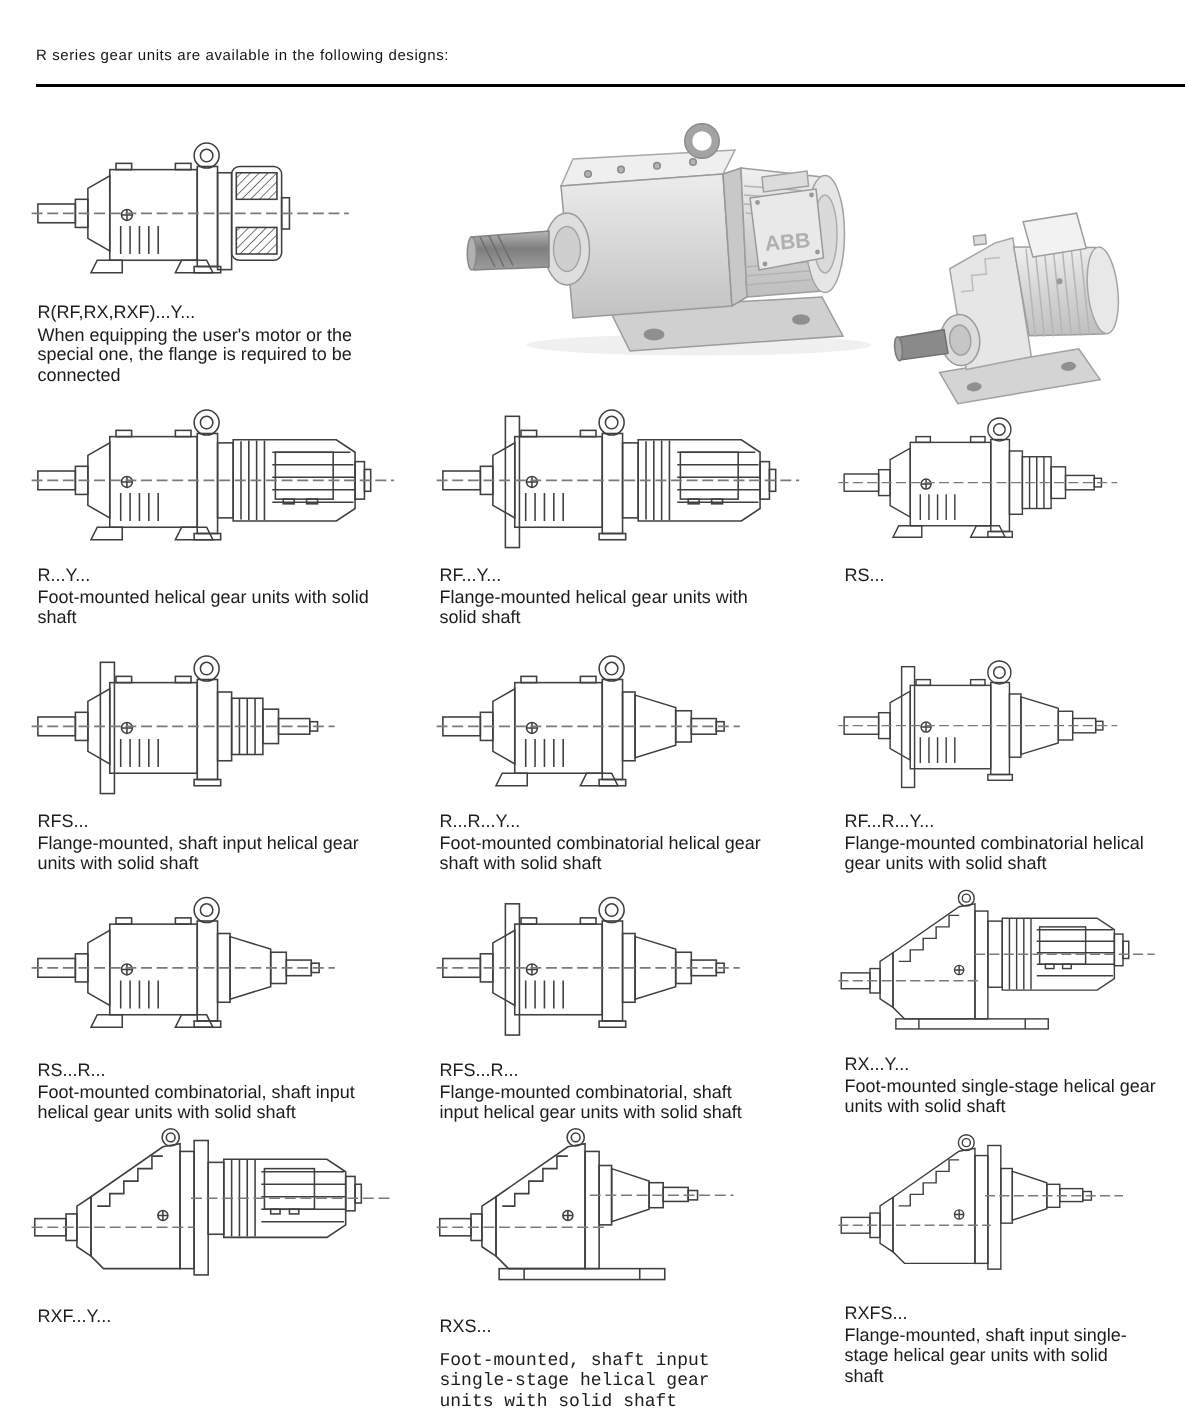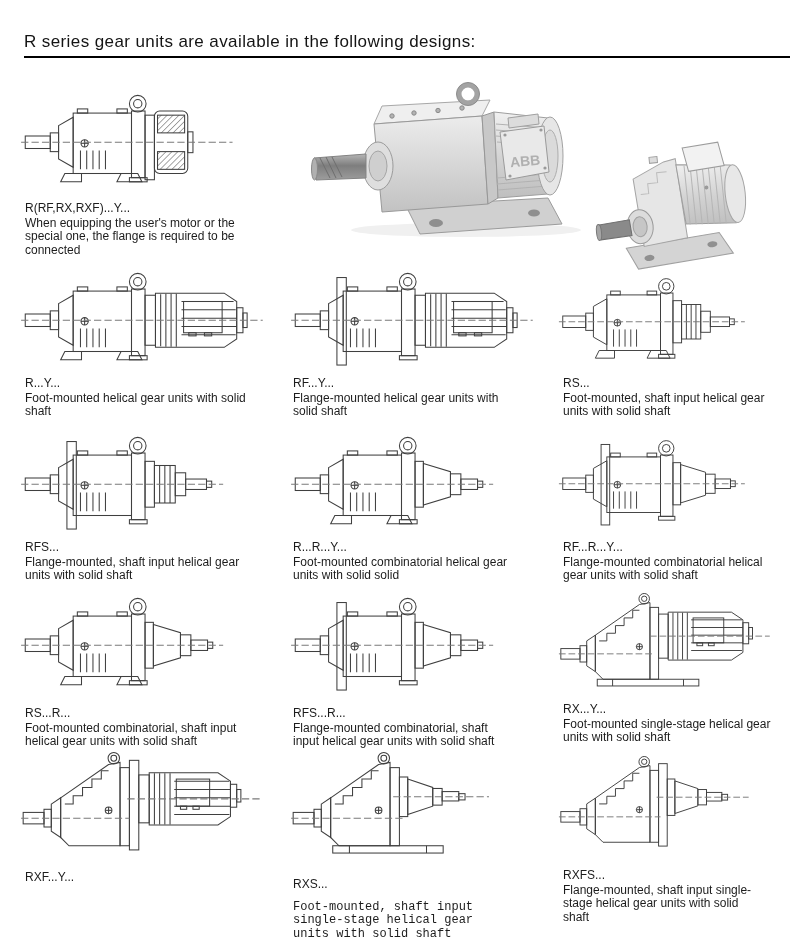--- a/index.html
+++ b/index.html
@@ -3,21 +3,21 @@
 <meta charset="utf-8">
 <style>
   * { margin:0; padding:0; box-sizing:border-box; }
   html,body { background:#fff; }
   body {
     width:790px; height:947px; position:relative; overflow:hidden;
     font-family:"Liberation Sans", sans-serif; color:#1a1a1a;
   }
   .title {
     position:absolute; left:24px; top:32px;
-    font-size:17px; font-weight:400; letter-spacing:0.4px; color:#141414;
+    font-size:10px; font-weight:400; letter-spacing:0.4px; color:#141414;
     white-space:nowrap;
   }
   .rule { position:absolute; left:24px; right:0; top:56px; height:2px; background:#000; }
 
   .drawing { position:absolute; }
   .drawing svg { display:block; width:100%; height:auto; }
   .photo { position:absolute; }
   .photo svg { display:block; width:100%; height:auto; }
 
   .cap { position:absolute; font-size:12px; line-height:13.5px; color:#1c1c1c; }
@@ -321,21 +321,20 @@
   <div class="cap" style="left:25px; top:377px; width:225px">
     <div class="code">R...Y...</div>
     <div class="desc">Foot-mounted helical gear units with solid shaft</div>
   </div>
   <div class="cap" style="left:293px; top:377px; width:206px">
     <div class="code">RF...Y...</div>
     <div class="desc">Flange-mounted helical gear units with solid shaft</div>
   </div>
   <div class="cap" style="left:563px; top:377px; width:212px">
     <div class="code">RS...</div>
-    <div class="desc">Foot-mounted, shaft input helical gear units with solid shaft</div>
   </div>
 
   <div class="drawing" style="left:19px; top:428px; width:250px">
     <svg class="draw" viewBox="0 0 240 105">
       <use href="#g-box"></use>
         <use href="#g-flange"></use>
         <use href="#g-shaft-out"></use>
         <use href="#g-eyeplate"></use>
         <use href="#g-input"></use>
       <line class="cl" x1="2" y1="54" x2="196" y2="54"></line>
@@ -361,21 +360,21 @@
       <line class="cl" x1="2" y1="54" x2="196" y2="54"></line>
     </svg>
   </div>
 
   <div class="cap" style="left:25px; top:541px; width:225px">
     <div class="code">RFS...</div>
     <div class="desc">Flange-mounted, shaft input helical gear units with solid shaft</div>
   </div>
   <div class="cap" style="left:293px; top:541px; width:220px">
     <div class="code">R...R...Y...</div>
-    <div class="desc">Foot-mounted combinatorial helical gear units with solid solid</div>
+    <div class="desc">Foot-mounted combinatorial helical gear shaft with solid shaft</div>
   </div>
   <div class="cap" style="left:563px; top:541px; width:218px">
     <div class="code">RF...R...Y...</div>
     <div class="desc">Flange-mounted combinatorial helical gear units with solid shaft</div>
   </div>
 
   <div class="drawing" style="left:19px; top:589px; width:250px">
     <svg class="draw" viewBox="0 0 240 105">
       <use href="#g-box"></use>
         <use href="#g-feet"></use>

